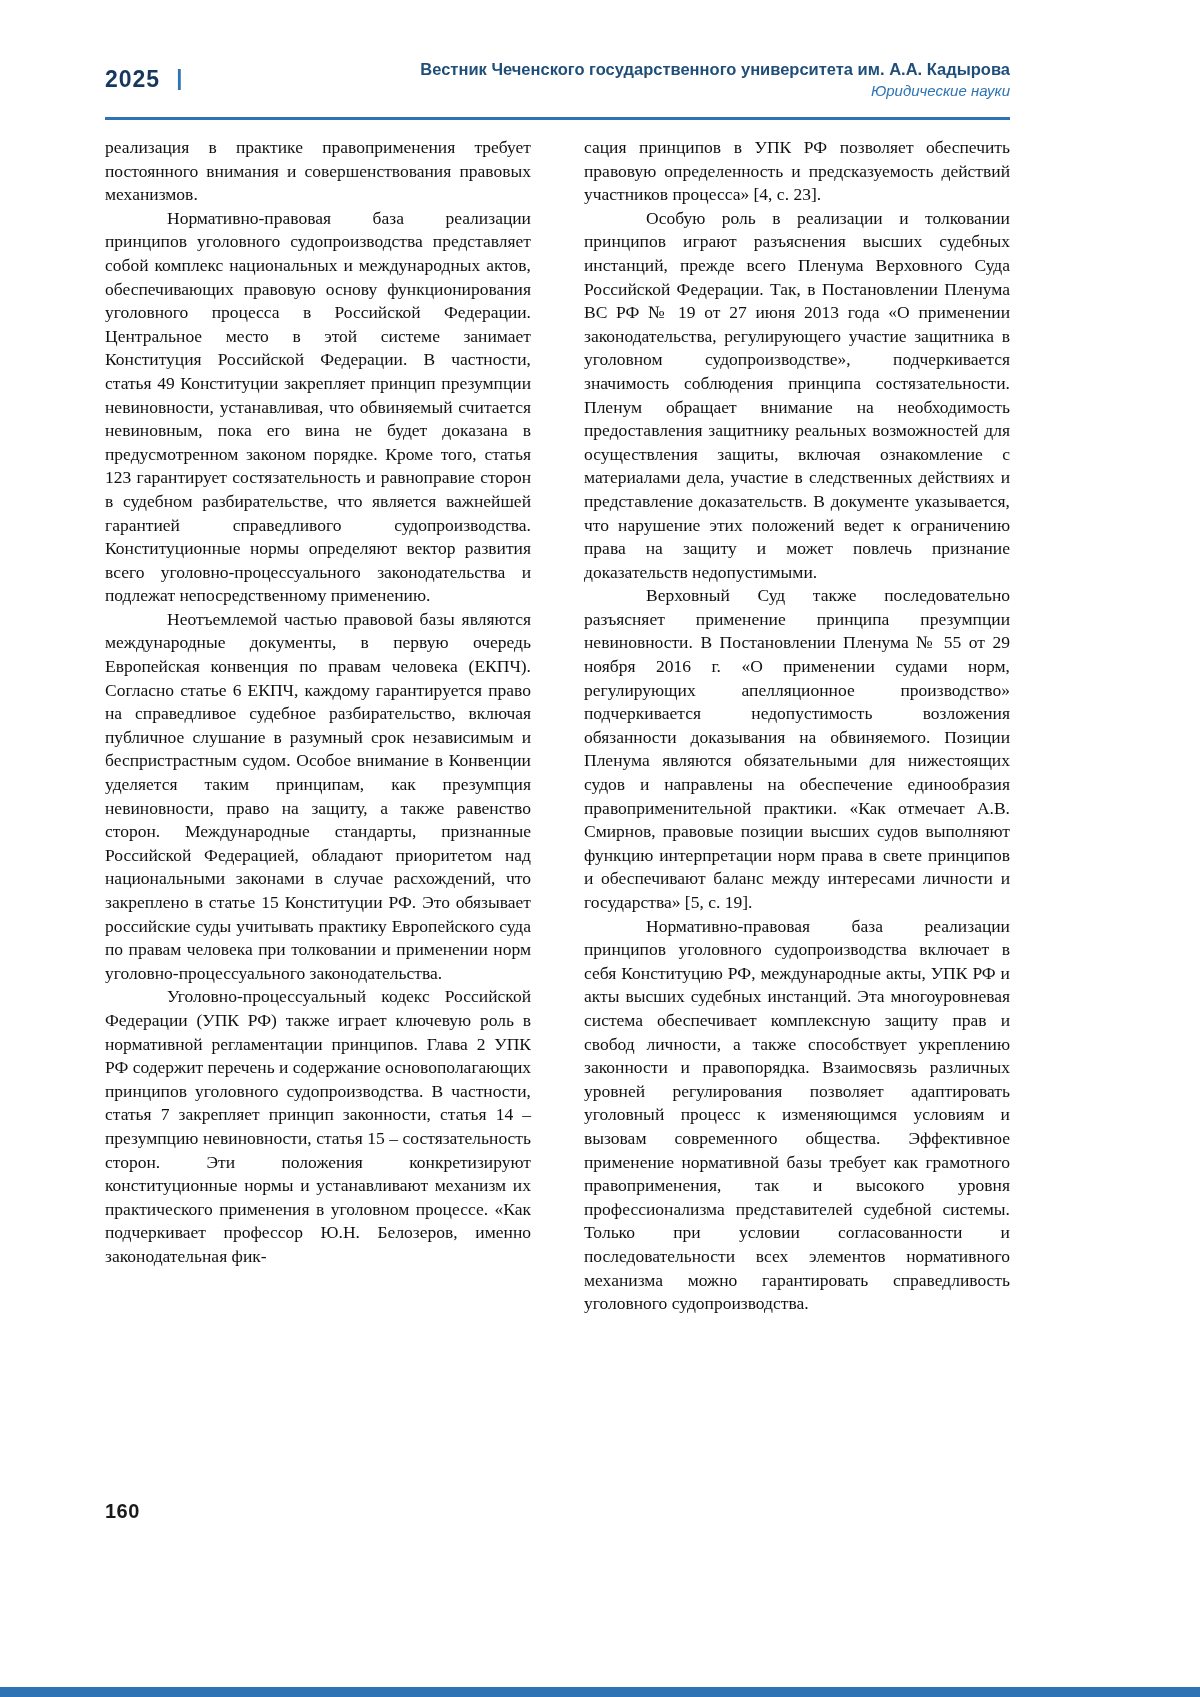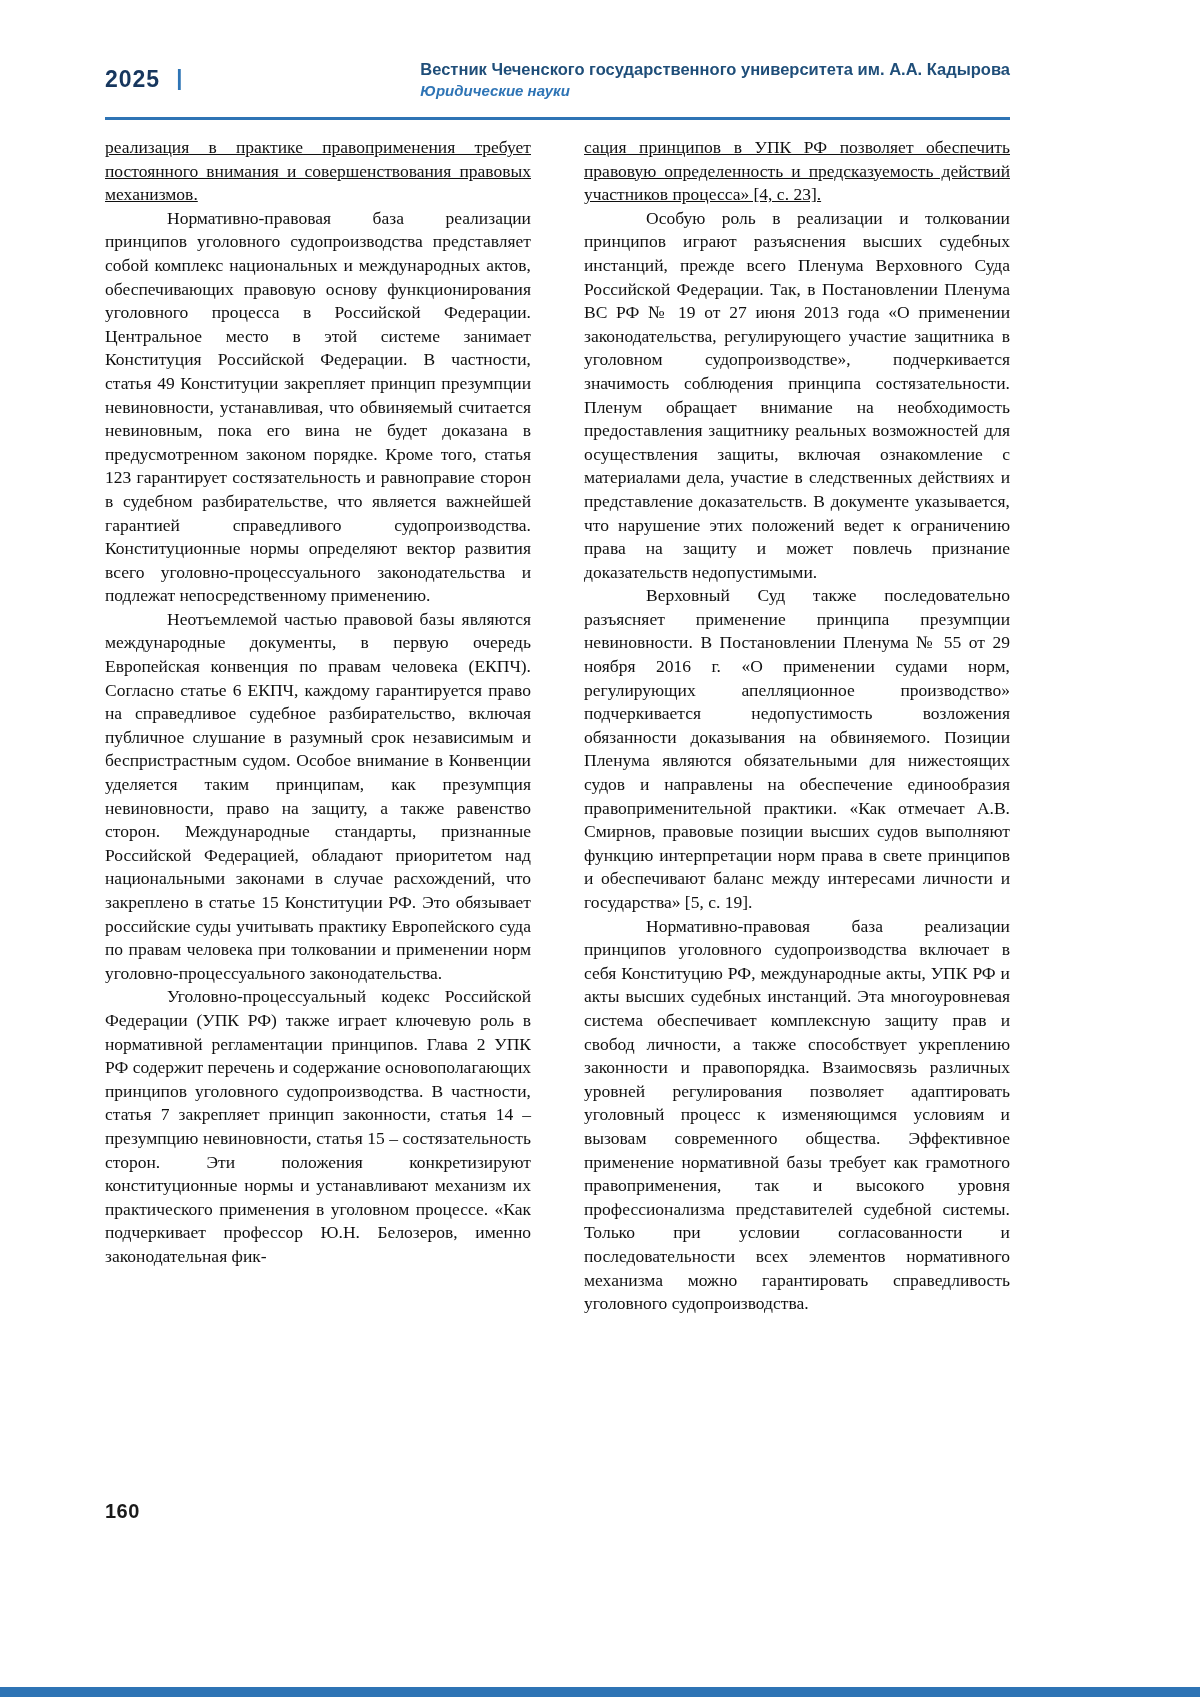--- a/index.html
+++ b/index.html
@@ -35,36 +35,35 @@
     color: #17375E;
     letter-spacing: 1px;
   }
   .year-divider {
     font-size: 22px;
     font-weight: bold;
     color: #2E74B5;
     transform: translateY(-1px);
   }
   .title-block {
-    text-align: left;
+    text-align: right;
     font-family: "Liberation Sans", sans-serif;
   }
   .journal-title {
     font-size: 16.5px;
     font-weight: bold;
     color: #1F4E79;
     line-height: 22px;
   }
   .journal-section {
     font-size: 15px;
     font-style: italic;
     color: #2E74B5;
     line-height: 20px;
     margin-top: 1px;
-    font-weight: bold;
   }
 
   .header-rule {
     position: absolute;
     top: 117px;
     left: 105px;
     width: 905px;
     height: 3px;
     background: #2E74B5;
   }
@@ -81,21 +80,21 @@
 
   .para {
     font-size: 17.5px;
     line-height: 23.6px;
     text-align: justify;
     color: #101010;
     text-indent: 62px;
     hyphens: auto;
     -webkit-hyphens: auto;
   }
-  .para.no-indent { text-indent: 0; text-decoration: underline; }
+  .para.no-indent { text-indent: 0; }
 
   .page-number {
     position: absolute;
     top: 1500px;
     left: 105px;
     font-family: "Liberation Sans", sans-serif;
     font-size: 20px;
     font-weight: bold;
     color: #1a1a1a;
     letter-spacing: 0.5px;

